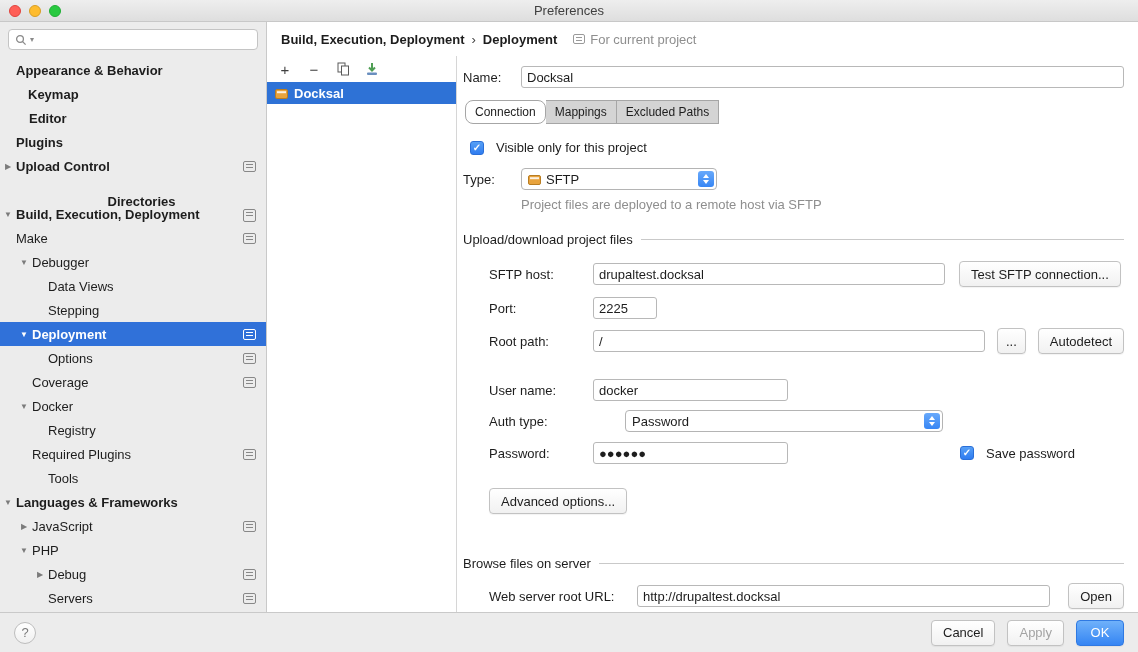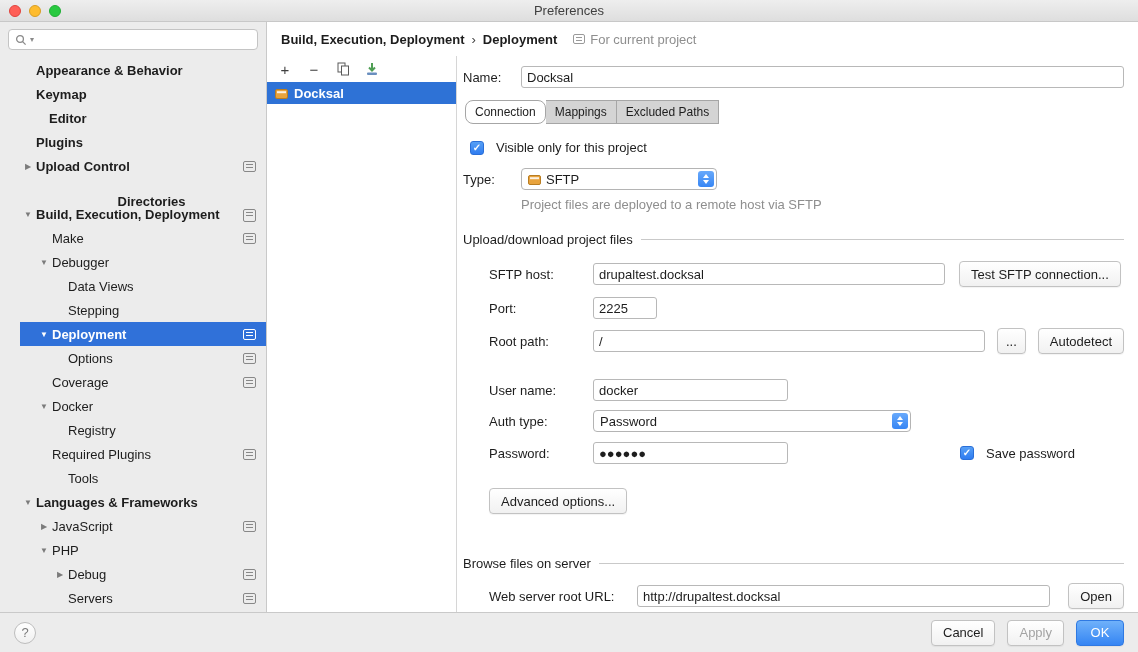--- a/index.html
+++ b/index.html
@@ -33,21 +33,21 @@
     display:flex; flex-direction:column; overflow:hidden;
   }
   .searchbox {
     margin:7px 8px 6px 8px; height:21px; background:#fff;
     border:1px solid #c4c4c4; border-radius:4px;
     display:flex; align-items:center; padding:0 6px; gap:3px;
   }
   .searchbox input { border:none; outline:none; flex:1; font:12px "Liberation Sans",sans-serif; background:transparent; min-width:0; }
   .chev-down { font-size:8px; color:#8a8a8a; }
   .tree { flex:1; overflow:hidden; padding-top:2px; }
-  .tree-row { height:24px; display:flex; align-items:center; position:relative; cursor:default;margin-left:20px; }
+  .tree-row { height:24px; display:flex; align-items:center; position:relative; cursor:default; }
   .tree-row.bold .tree-label { font-weight:bold; }
   .tree-row.selected { background:#3071d9; }
   .tree-row.selected .tree-label { color:#fff; font-weight:bold; }
   .arrow { flex:0 0 16px; width:16px; text-align:center; font-size:8px; color:#7b7b7b; }
   .tree-row.selected .arrow { color:#fff; }
   .tree-label { white-space:nowrap; color:#1d1d1d; }
   .badge {
     width:13px; height:11px; margin-left:auto; margin-right:10px;
     border:1px solid #888; border-radius:2px; position:relative; flex:0 0 13px;
   }
@@ -175,21 +175,21 @@
           <line x1="7.6" y1="7.6" x2="10.6" y2="10.6" stroke="#8a8a8a" stroke-width="1.3"></line>
         </svg>
         <span class="chev-down">▾</span>
         <input placeholder="" style="">
       </div>
       <div class="tree" id="settings-tree">
           <div class="tree-row bold" style="padding-left: 0px;">
             <span class="arrow"></span>
             <span class="tree-label">Appearance &amp; Behavior</span>
           </div>
-          <div class="tree-row bold" style="padding-left: 0px;">
+          <div class="tree-row bold" style="padding-left: 12px;">
             <span class="arrow"></span>
             <span class="tree-label">Keymap</span>
           </div>
           <div class="tree-row bold" style="padding-left: 13px;">
             <span class="arrow"></span>
             <span class="tree-label">Editor</span>
           </div>
           <div class="tree-row bold" style="padding-left: 0px;">
             <span class="arrow"></span>
             <span class="tree-label">Plugins</span>
@@ -201,21 +201,21 @@
           </div>
           <div class="tree-row bold" style="padding-left: 17px; flex-direction: column;">
             <span class="arrow"></span>
             <span class="tree-label">Directories</span>
             <span class="badge"></span>
           </div>
           <div class="tree-row bold" style="padding-left: 0px;">
             <span class="arrow">▼</span>
             <span class="tree-label">Build, Execution, Deployment</span>
           </div>
-          <div class="tree-row" style="padding-left: 16px;">
+          <div class="tree-row" style="padding-left: 0;">
             <span class="arrow"></span>
             <span class="tree-label">Make</span>
             <span class="badge"></span>
           </div>
           <div class="tree-row" style="padding-left: 16px;">
             <span class="arrow">▼</span>
             <span class="tree-label">Debugger</span>
           </div>
           <div class="tree-row" style="padding-left: 32px;">
             <span class="arrow"></span>
@@ -382,21 +382,21 @@
             <input class="input w-root" value="/" style="">
             <button class="btn small" style="margin-left:12px;">...</button>
             <button class="btn" style="margin-left:12px;">Autodetect</button>
           </div>
 
           <div class="frow" style="margin-top:25px; margin-left:26px;">
             <span class="flabel2">User name:</span>
             <input class="input w-user" value="docker" style="">
           </div>
 
-          <div class="frow" style="margin-top:9px; margin-left:26px;">
+          <div class="frow" style="margin-top:9px; margin-left:26px;gap:32px;">
             <span class="flabel2">Auth type:</span>
             <div class="dropdown dd-auth">
               <span>Password</span>
               <span class="stepper">
                   <i class="up"></i>
                   <i class="dn"></i>
                 </span>
             </div>
           </div>
 

